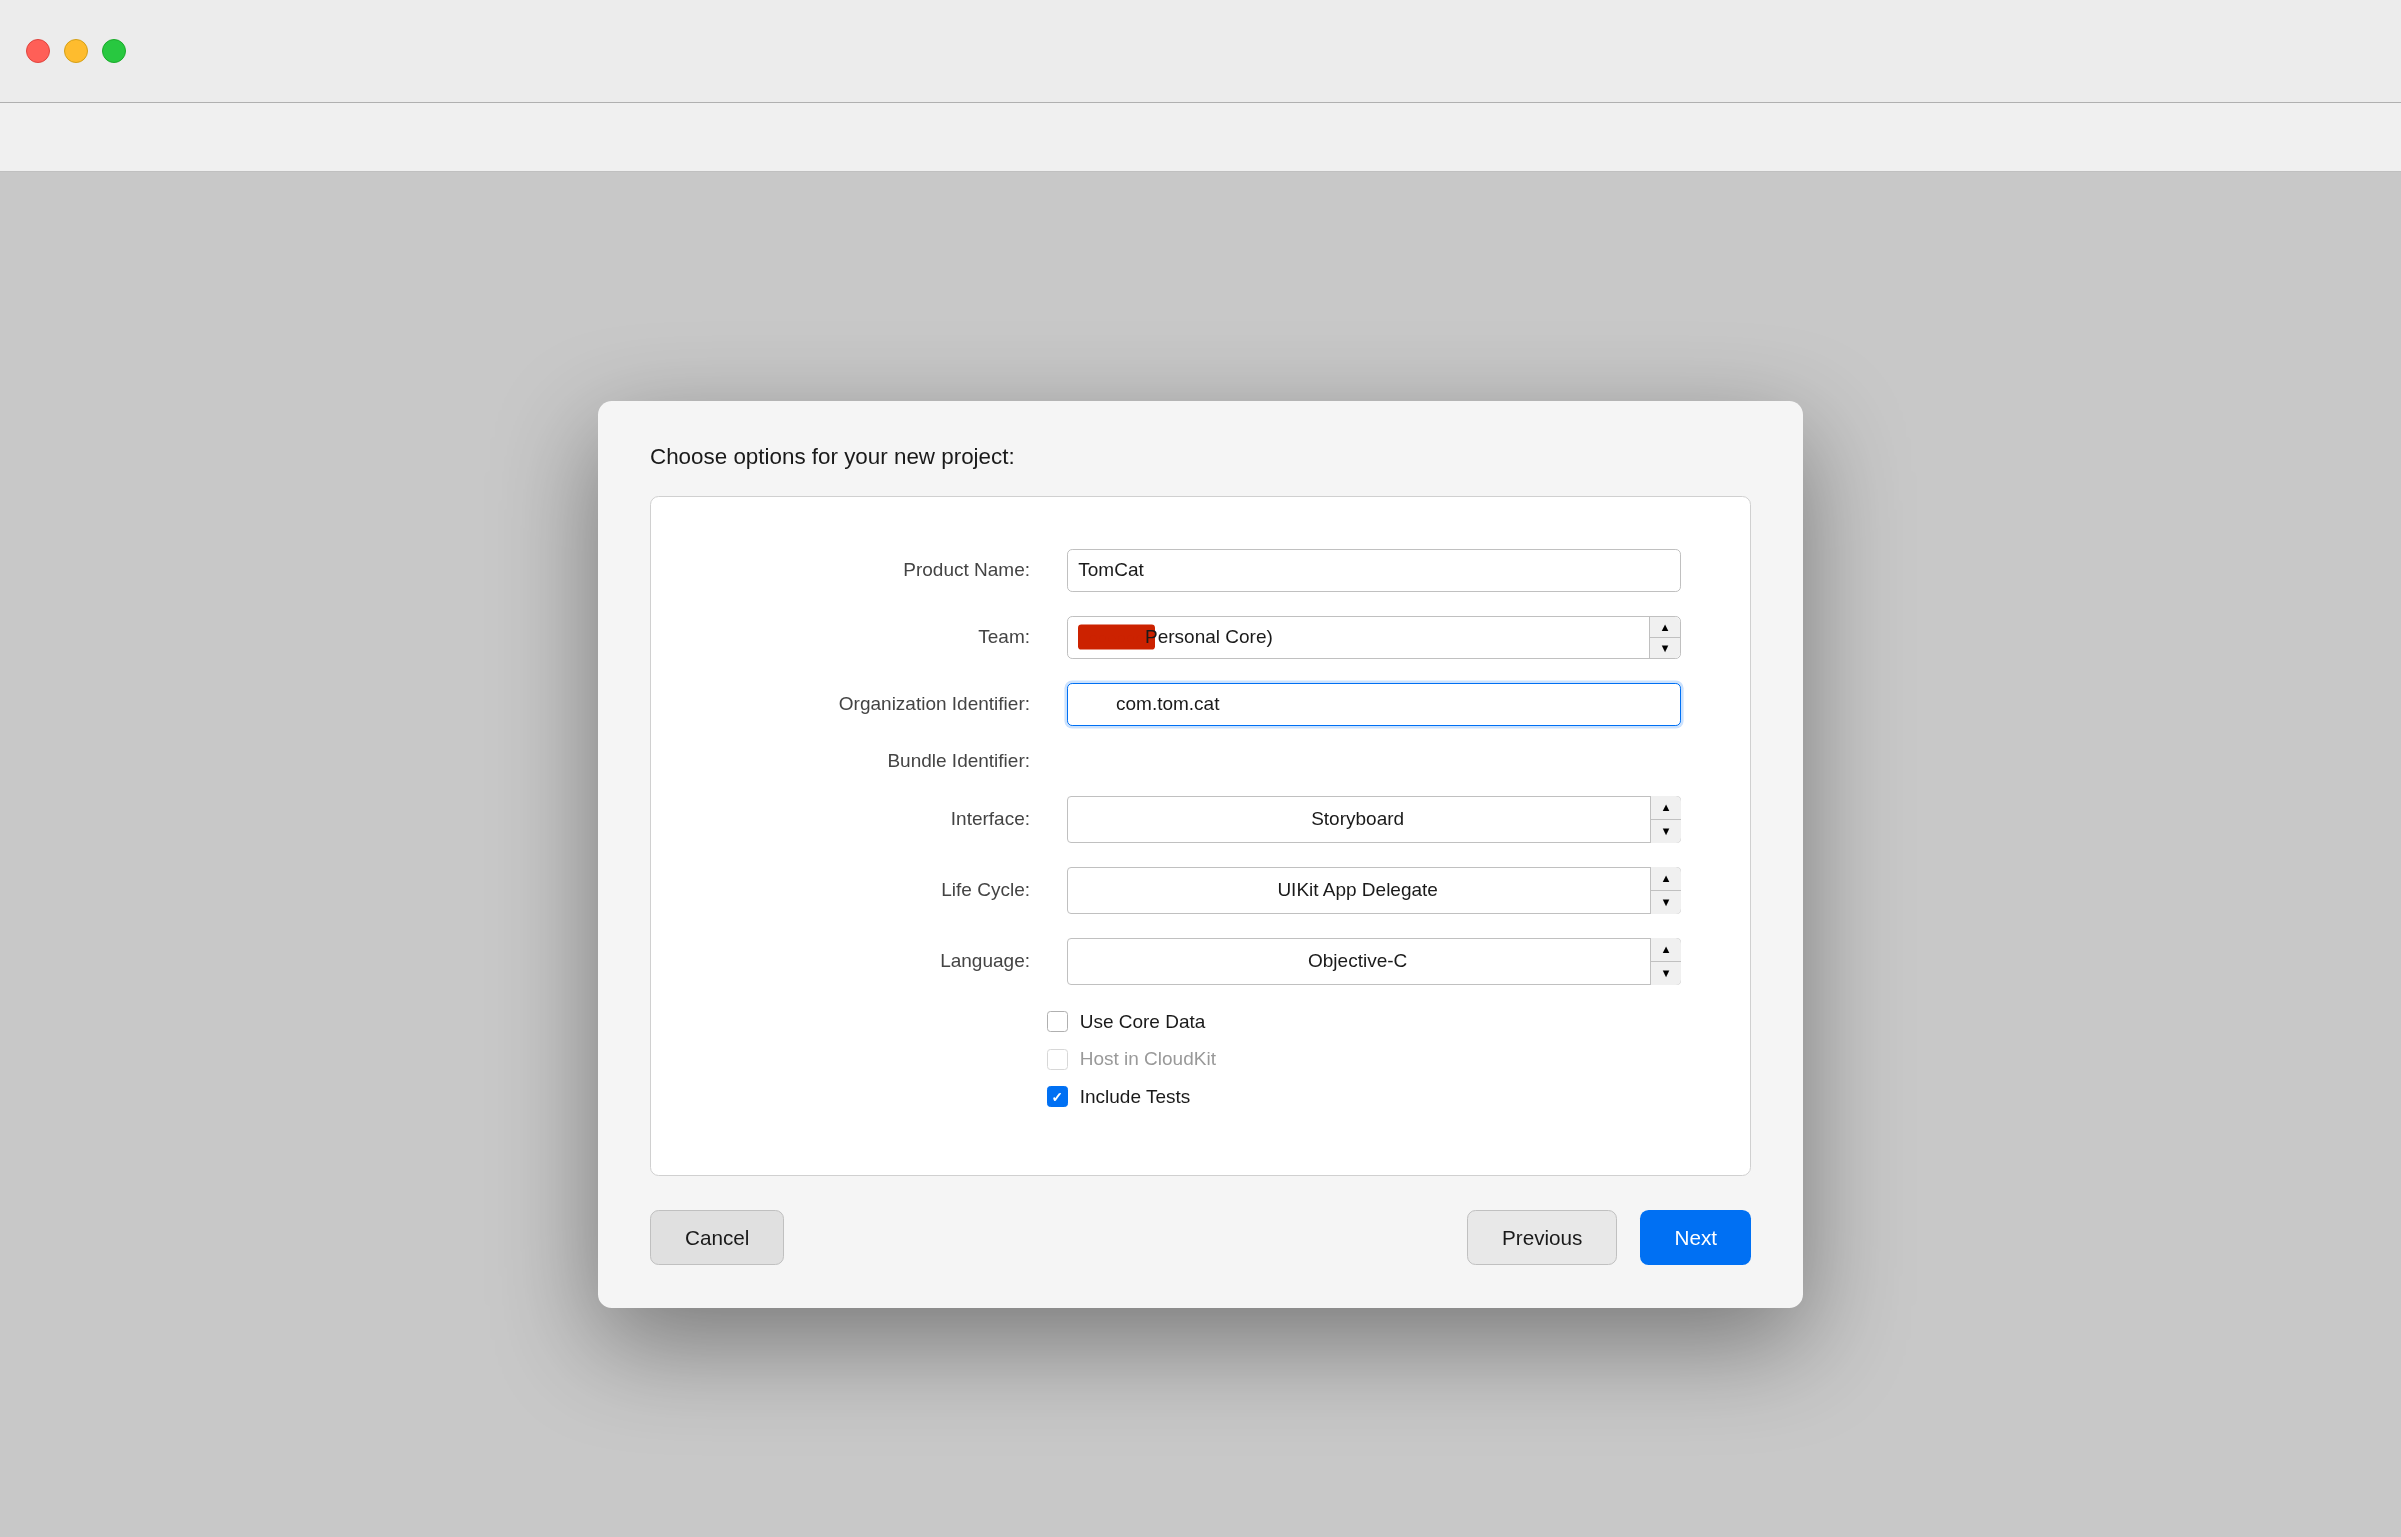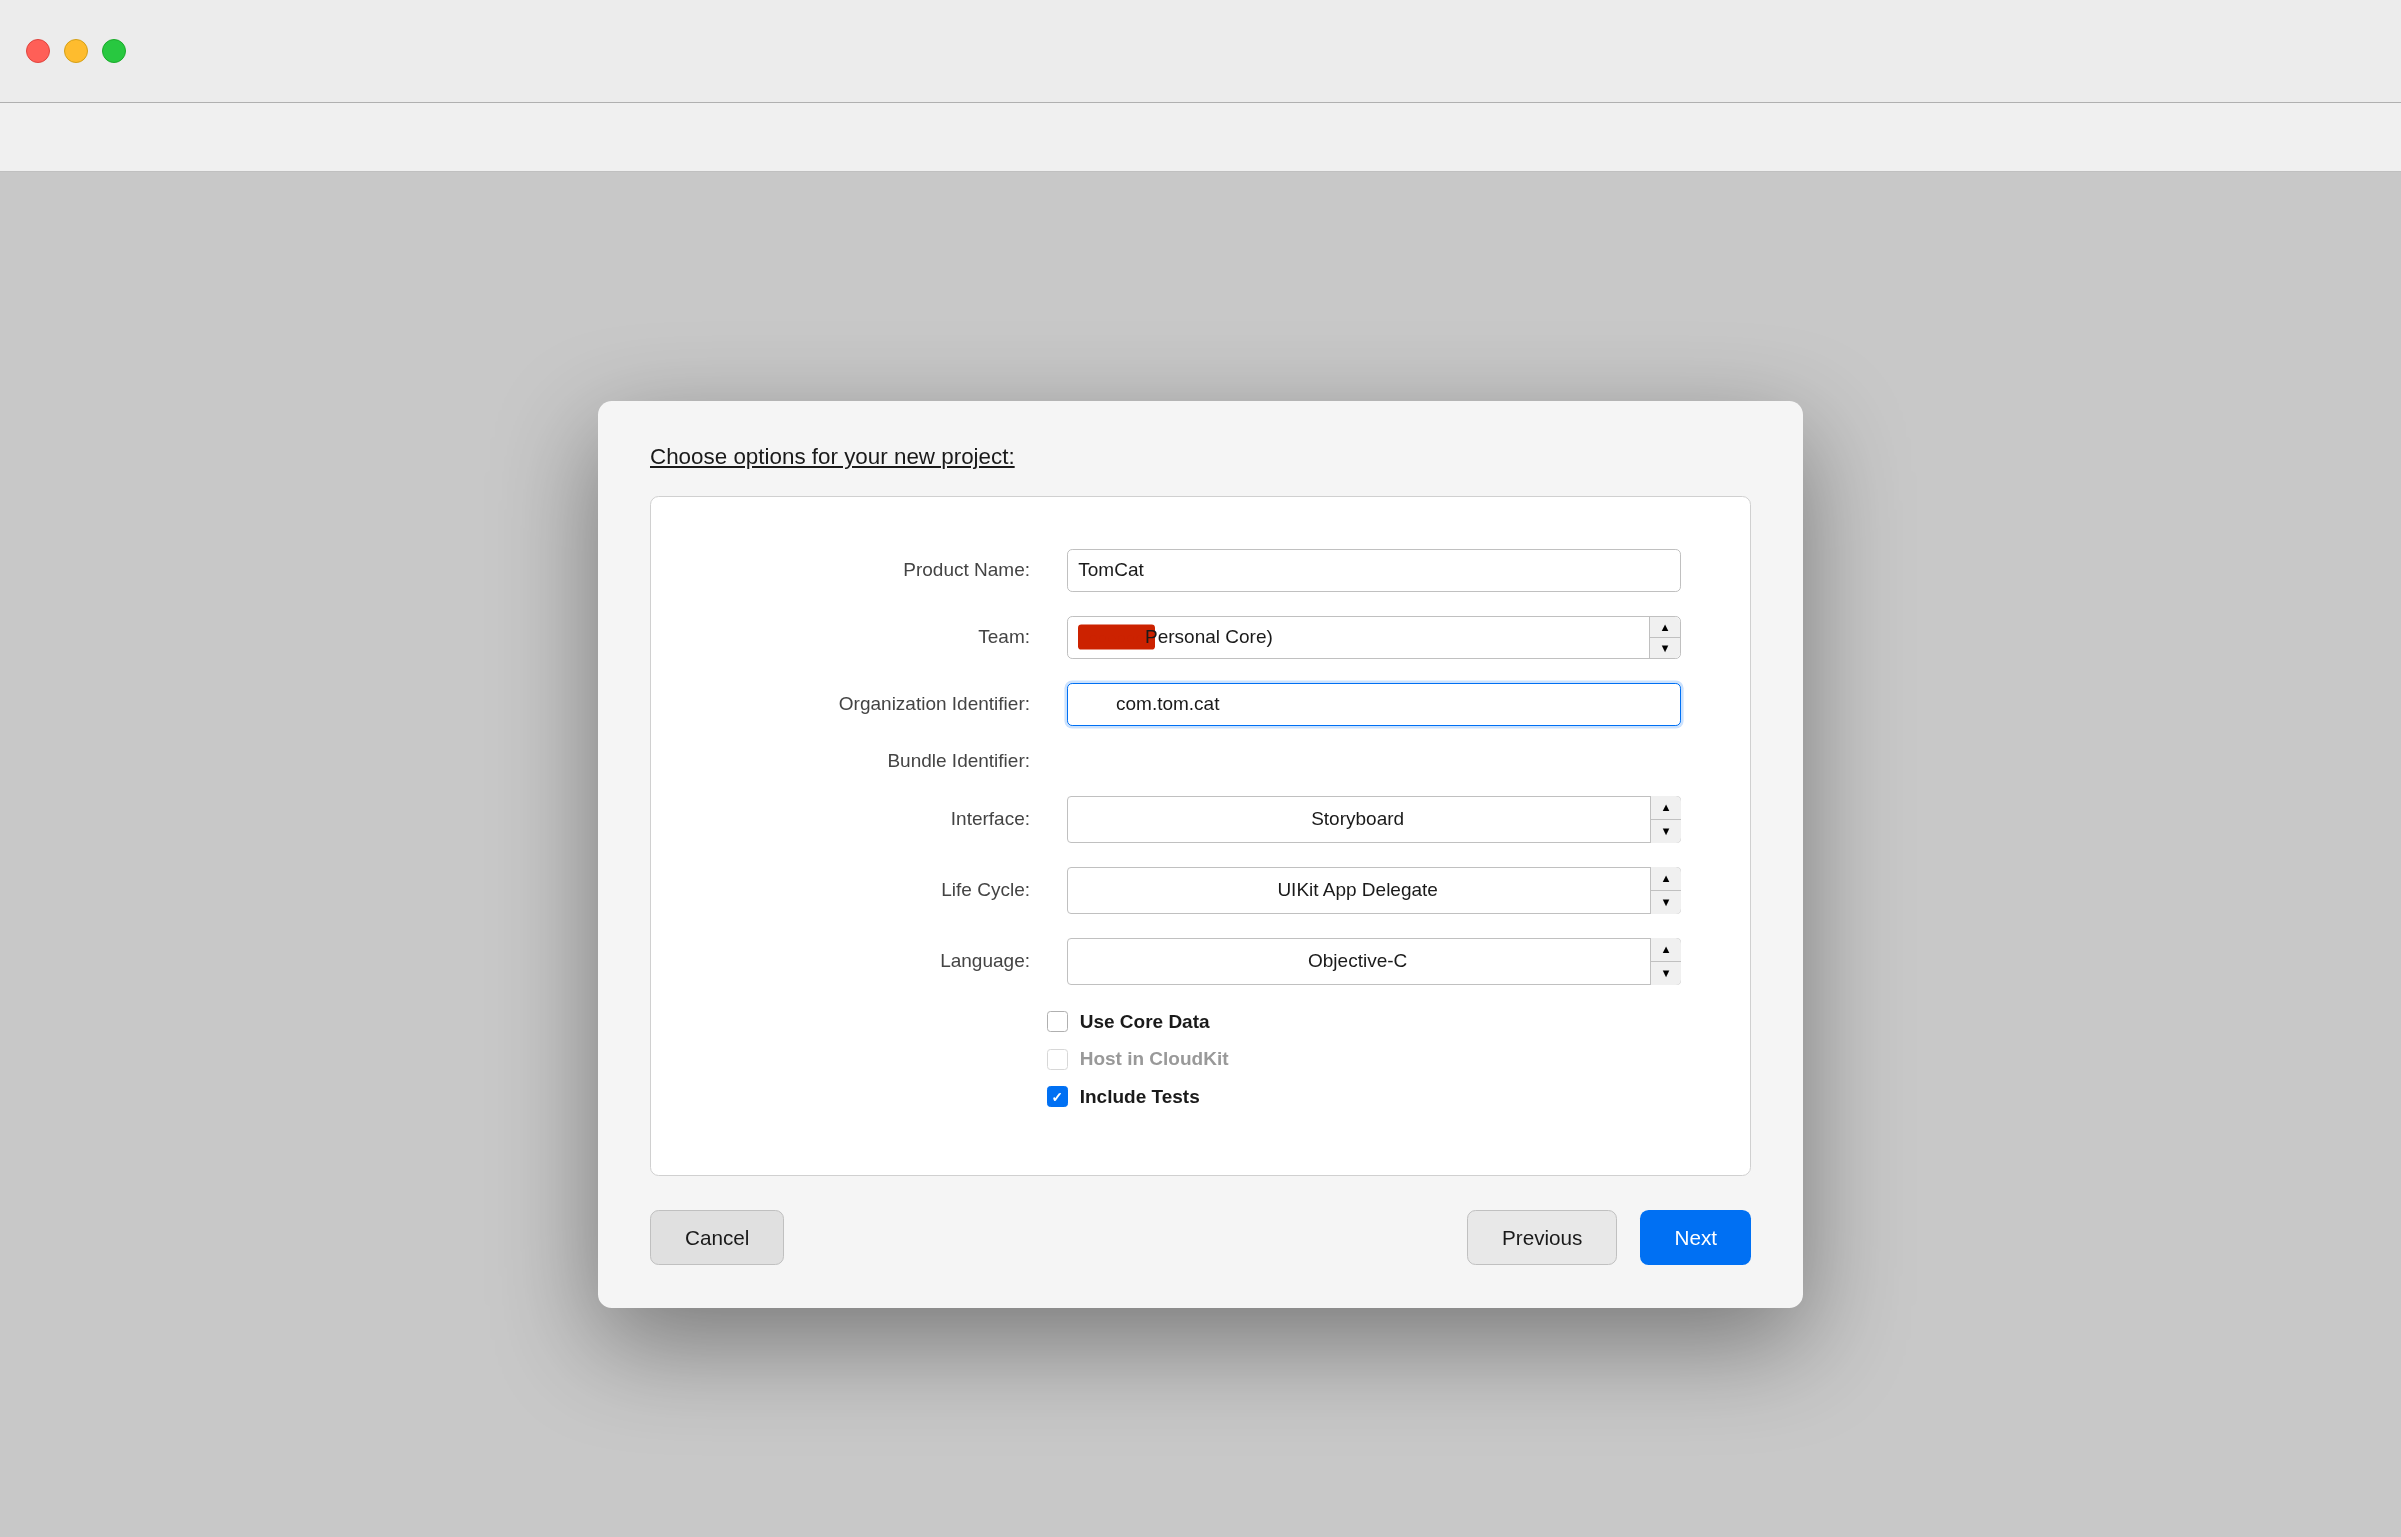--- a/index.html
+++ b/index.html
@@ -104,21 +104,20 @@
       width: 1205px;
       box-shadow: 0 34px 103px rgba(0,0,0,0.4);
       padding: 43px 52px 43px 52px;
     }
 
     .dialog-title {
       font-size: 22.4px;
       font-weight: 400;
       color: #1a1a1a;
       margin-bottom: 26px;
-      text-decoration: underline;
     }
 
     .dialog-form-area {
       background: white;
       border: 0.9px solid #d0d0d0;
       border-radius: 8.6px;
       padding: 52px 69px;
       margin-bottom: 34px;
     }
 
@@ -191,21 +190,20 @@
       top: 50%;
       transform: translateY(-50%);
       font-size: 19px;
       color: #1a1a1a;
       pointer-events: none;
       z-index: 2;
     }
 
     .checkboxes-area {
       margin-top: 26px;
-      font-weight: bold;
     }
 
     .checkbox-row {
       display: flex;
       align-items: center;
       gap: 12px;
       margin-bottom: 15.5px;
       padding-left: 327px;
     }
 

